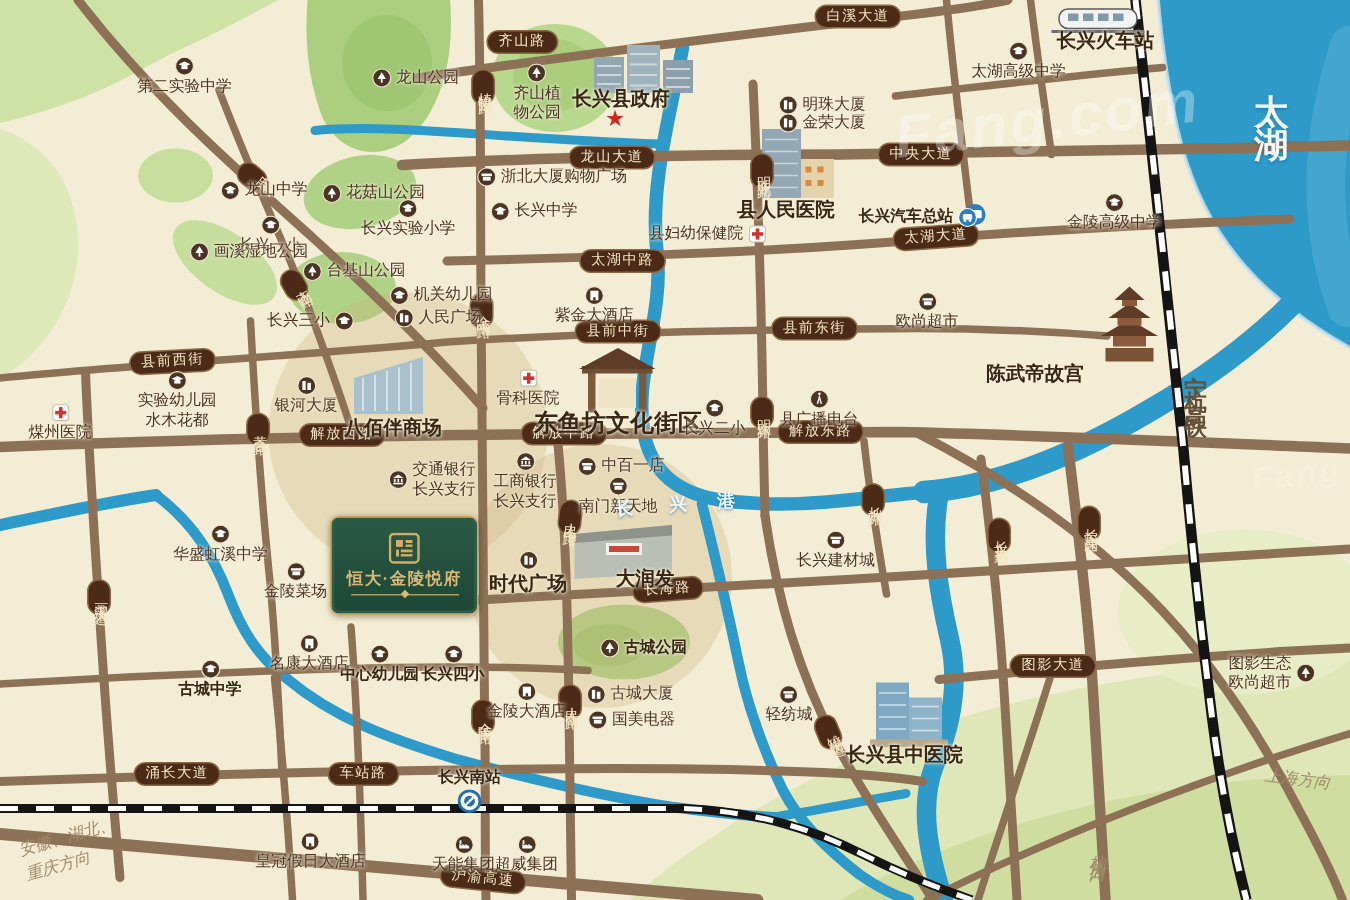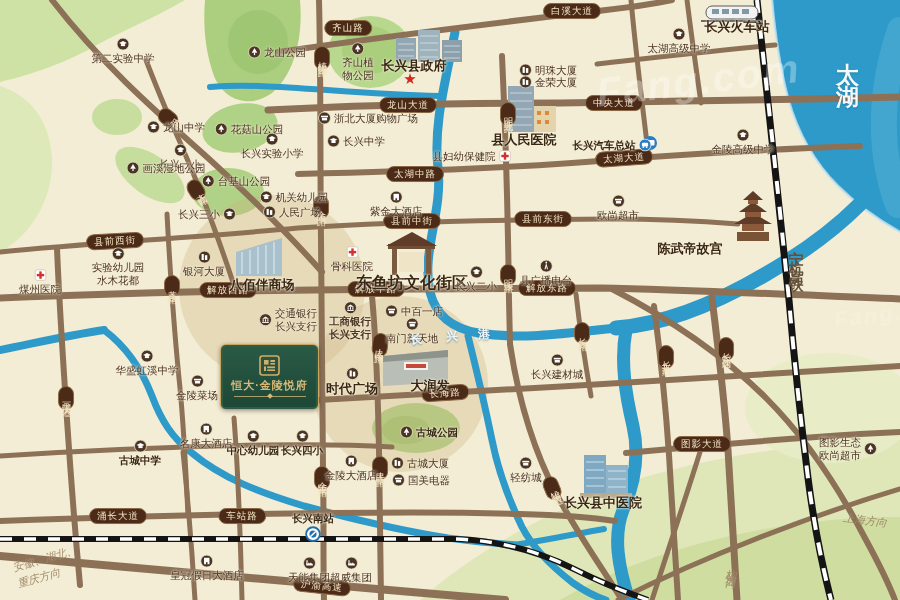--- a/index.html
+++ b/index.html
@@ -552,21 +552,21 @@
           <rect x="3.6" y="6" width="1.1" height="2.4" fill="#fff"></rect>
           <rect x="5.95" y="6" width="1.1" height="2.4" fill="#fff"></rect>
           <rect x="8.3" y="6" width="1.1" height="2.4" fill="#fff"></rect>
           <rect x="3.2" y="8.7" width="6.6" height="1" fill="#fff"></rect>
         </svg>
         <div>
           <div>交通银行</div>
           <div>长兴支行</div>
         </div>
       </div>
-      <div class="poi" style="left: 350px; top: 321px; font-weight: bold;">
+      <div class="poi" style="left: 350px; top: 321px;">
         <svg class="ic" width="13" height="13" viewBox="0 0 13 13">
           <circle cx="6.5" cy="6.5" r="6" fill="#4a3423" stroke="#f0e6cd" stroke-width="0.8"></circle>
           <path d="M3,5.5 10,5.5 6.5,3.2Z" fill="#fff"></path>
           <rect x="3.6" y="6" width="1.1" height="2.4" fill="#fff"></rect>
           <rect x="5.95" y="6" width="1.1" height="2.4" fill="#fff"></rect>
           <rect x="8.3" y="6" width="1.1" height="2.4" fill="#fff"></rect>
           <rect x="3.2" y="8.7" width="6.6" height="1" fill="#fff"></rect>
         </svg>
         <div>
           <div>工商银行</div>

